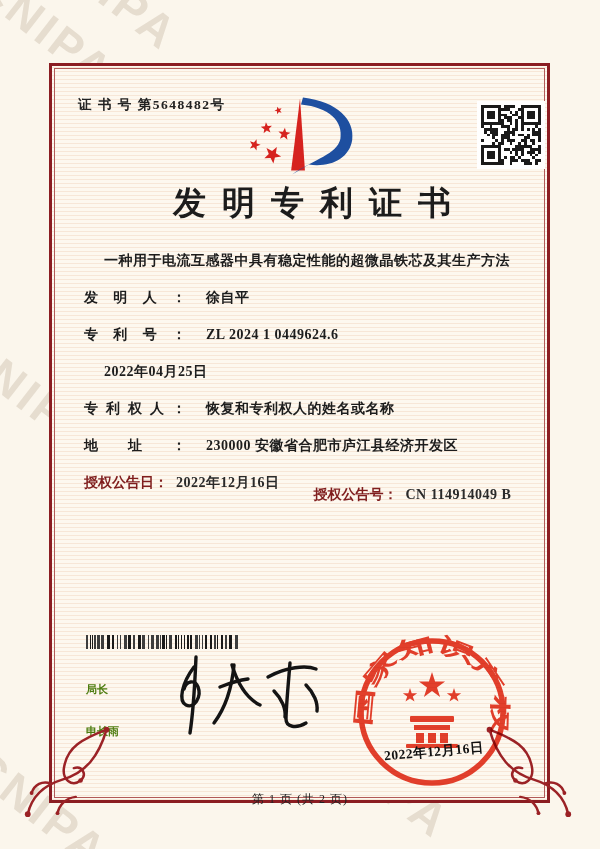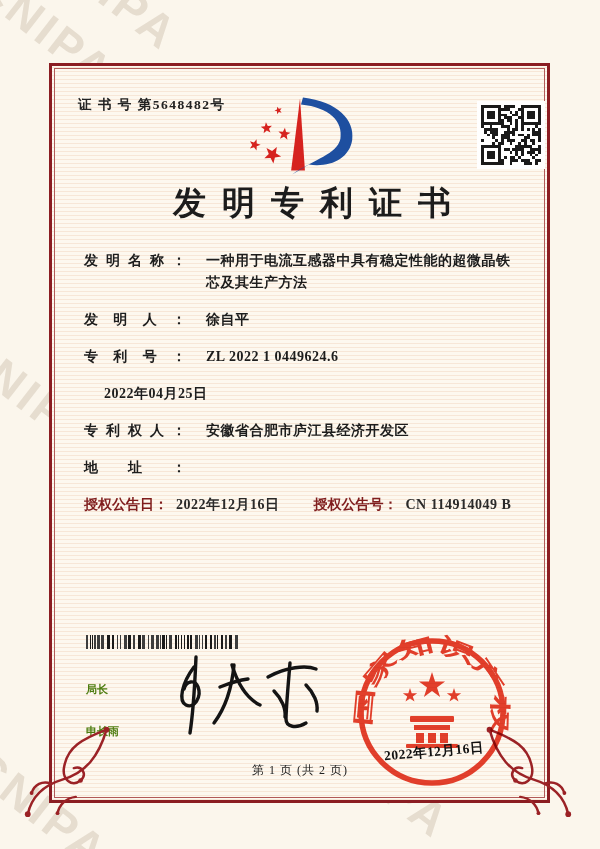--- a/index.html
+++ b/index.html
@@ -51,42 +51,42 @@
   
   .fields{position:absolute;left:84px;top:250px;width:436px;z-index:5;}
   .field-row{display:flex;margin-bottom:15px;font-size:14px;font-weight:600;line-height:22px;}
   .f-label{
     display:inline-block;width:102px;flex:0 0 102px;
     text-align:justify;text-align-last:justify;color:#1d1d1d;
   }
   .f-value{margin-left:20px;color:#1d1d1d;letter-spacing:.5px;}
   .grant-row{display:flex;font-size:14px;font-weight:600;line-height:22px;}
   .grant-pair{display:flex;}
-  .grant-pair.right{margin-left:34px;}
+  .grant-pair.right{margin-left:34px;margin-top:12px;}
   .g-label{color:#7f1d1d;}
   .g-value{margin-left:8px;letter-spacing:.5px;}
   
   .body-text{position:absolute;left:84px;top:497px;width:436px;z-index:5;}
   .body-text p{
     margin:0;font-size:13px;line-height:17.5px;text-indent:2em;
     color:#222;font-weight:500;text-align:justify;letter-spacing:.3px;
   }
   
   .barcode{position:absolute;left:86px;top:635px;width:154px;height:14px;z-index:5;}
   .sig-block{position:absolute;left:86px;top:682px;z-index:5;font-size:11px;font-weight:700;color:#4d7c0f;}
   .sig-block .name{margin-top:27px;text-align:right;}
   .signature{position:absolute;left:168px;top:653px;width:156px;height:88px;z-index:6;}
   .seal{position:absolute;left:352px;top:632px;width:160px;height:160px;z-index:6;mix-blend-mode:multiply;}
   .seal-date{
     position:absolute;left:364px;top:743px;width:140px;z-index:7;
     font-size:13.5px;font-weight:700;color:#111;text-align:center;
     transform:rotate(-5deg);letter-spacing:.5px;
   }
   .page-info{
-    position:absolute;left:0;top:762px;width:600px;text-align:center;
+    position:absolute;left:0;top:791px;width:600px;text-align:center;
     font-size:12px;color:#222;z-index:5;letter-spacing:1px;
   }
   .footer-note{
     position:absolute;left:0;top:812px;width:600px;text-align:center;
     font-size:13px;color:#333;z-index:5;letter-spacing:2px;font-weight:500;margin-top:48px;
   }
 </style>
 </head>
 <body>
 
@@ -390,40 +390,40 @@
       <rect x="16" y="20" width="1" height="1" fill="#1a1a1a"></rect>
       <rect x="17" y="20" width="1" height="1" fill="#1a1a1a"></rect>
       <rect x="19" y="20" width="1" height="1" fill="#1a1a1a"></rect>
     </svg>
 </div>
 
 <div class="title">发明专利证书</div>
 
 <div class="fields">
   <div class="field-row">
-    <span class="f-label">发明名称：</span>
     <span class="f-value">一种用于电流互感器中具有稳定性能的超微晶铁芯及其生产方法</span>
   </div>
   <div class="field-row">
     <span class="f-label">发明人：</span>
     <span class="f-value">徐自平</span>
   </div>
   <div class="field-row">
     <span class="f-label">专利号：</span>
-    <span class="f-value">ZL 2022 1 0449624.6</span>
+    <span class="f-value">ZL 2024 1 0449624.6</span>
   </div>
   <div class="field-row">
     <span class="f-value">2022年04月25日</span>
   </div>
   <div class="field-row">
     <span class="f-label">专利权人：</span>
-    <span class="f-value">安徽省合肥市庐江县经济开发区</span>
+    <span class="f-value">恢复和专利权人的姓名或名称</span>
   </div>
   <div class="field-row">
     <span class="f-label">地址：</span>
+    <span class="f-value">230000 安徽省合肥市庐江县经济开发区</span>
   </div>
   <div class="grant-row">
     <div class="grant-pair">
       <span class="g-label">授权公告日：</span>
       <span class="g-value">2022年12月16日</span>
     </div>
     <div class="grant-pair right">
       <span class="g-label">授权公告号：</span>
       <span class="g-value">CN 114914049 B</span>
     </div>

